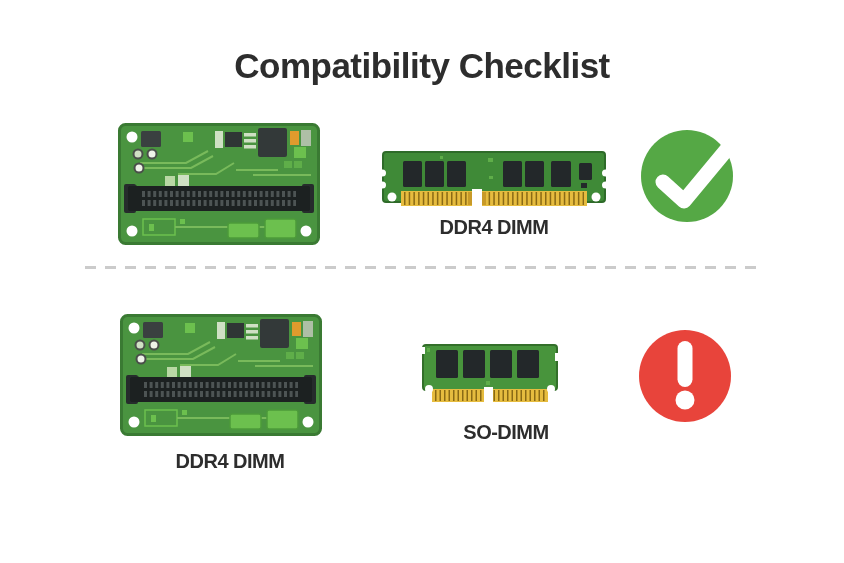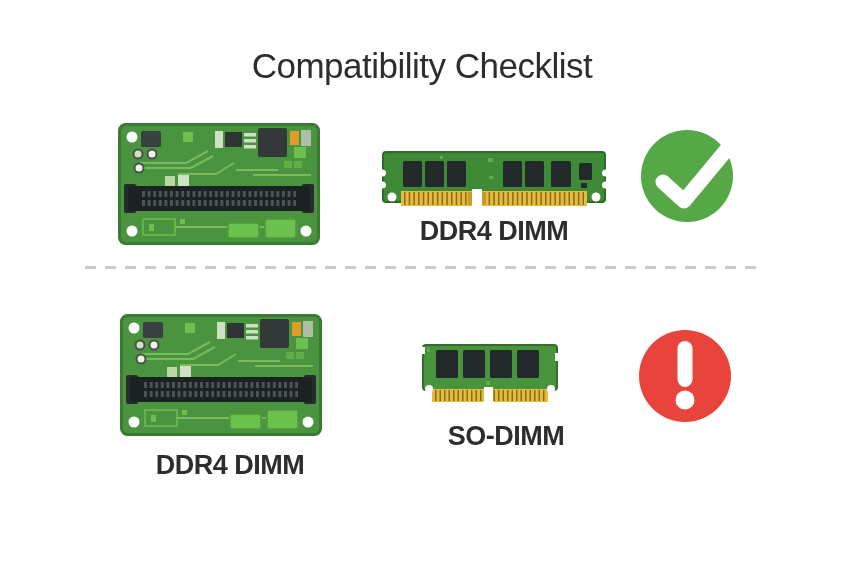--- a/index.html
+++ b/index.html
@@ -2,24 +2,24 @@
 <html><head>
 <meta charset="utf-8">
 <style>
   html,body{margin:0;padding:0;background:#fff;}
   .canvas{
     position:relative;width:844px;height:563px;background:#ffffff;overflow:hidden;
     font-family:"Liberation Sans",sans-serif;
   }
   .title{
     position:absolute;left:0;top:46px;width:100%;margin:0;text-align:center;
-    font-size:35px;font-weight:400;color:#2d2d2d;letter-spacing:-0.5px;
+    font-size:35px;font-weight:700;color:#2d2d2d;letter-spacing:-0.5px;
   }
   .label{
-    position:absolute;text-align:center;font-size:27px;font-weight:700;color:#2d2d2d;
+    position:absolute;text-align:center;font-size:20px;font-weight:700;color:#2d2d2d;
     letter-spacing:-0.5px;white-space:nowrap;
   }
   .illus{position:absolute;display:block;}
   .divider{
     position:absolute;left:85px;top:266px;width:672px;height:3px;
     background:repeating-linear-gradient(to right,#cbcbcb 0 11px,transparent 11px 20px);
   }
   .defs{position:absolute;width:0;height:0;overflow:hidden;}
 </style>
 </head>

